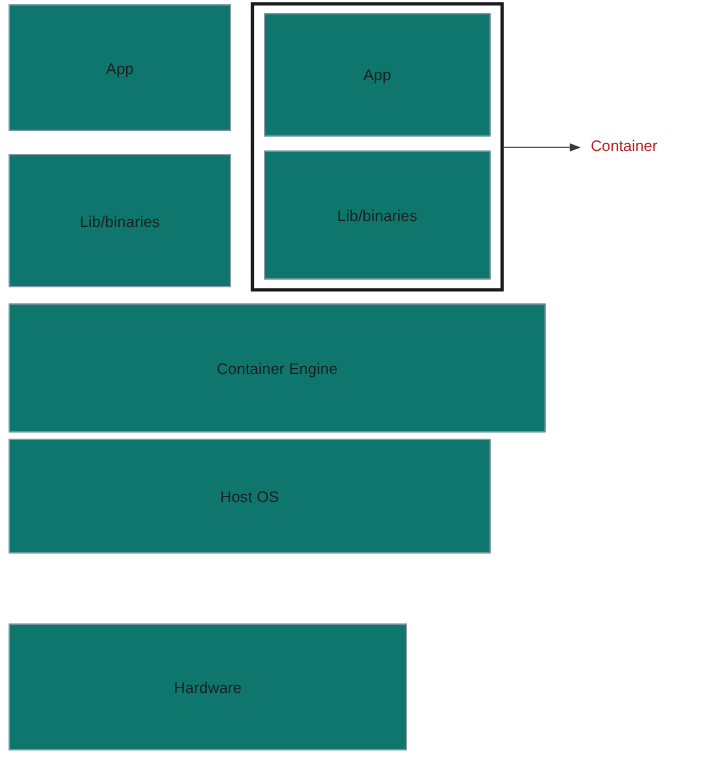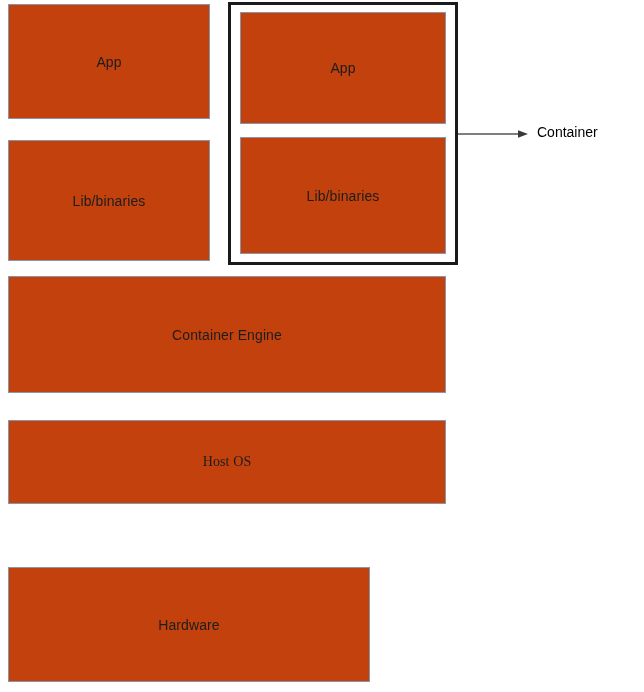--- a/index.html
+++ b/index.html
@@ -22,21 +22,21 @@
     left: 0;
     top: 0;
     width: 644px;
     height: 692px;
   }
 
   
   .box {
     position: absolute;
     box-sizing: border-box;
-    background: #c2410c;
+    background: #0f766e;
     border: 1px solid #8a96a8;
     display: flex;
     align-items: center;
     justify-content: center;
   }
   .box .box-label {
     font-size: 14px;
     line-height: 1;
     color: #1d1d1d;
     text-align: center;
@@ -52,22 +52,22 @@
     background: #ffffff;
     border: 3px solid #1a1a1a;
   }
 
   
   #box-app-left        { left: 8px;   top: 4px;   width: 202px; height: 115px; }
   #box-lib-left        { left: 8px;   top: 140px; width: 202px; height: 121px; }
   #container-outline   { left: 228px; top: 2px;   width: 230px; height: 263px; }
   #box-app-container   { left: 240px; top: 12px;  width: 206px; height: 112px; }
   #box-lib-container   { left: 240px; top: 137px; width: 206px; height: 117px; }
-  #box-container-engine{ left: 8px;   top: 276px; width: 438px; height: 117px; }
-  #box-host-os         { left: 8px;   top: 420px; width: 438px; height: 84px; font-family: Liberation Serif, serif; }
+  #box-container-engine{ left: 8px;   top: 276px; width: 488px; height: 117px; }
+  #box-host-os         { left: 8px;   top: 399px; width: 438px; height: 104px; }
   #box-hardware        { left: 8px;   top: 567px; width: 362px; height: 115px; }
 
   
   #container-callout {
     position: absolute;
     left: 458px;
     top: 118px;
     width: 186px;
     height: 34px;
   }
@@ -76,21 +76,21 @@
     left: 0;
     top: 0;
     display: block;
   }
   #container-callout .callout-label {
     position: absolute;
     left: 79px;
     top: 7px;
     font-size: 14px;
     line-height: 1;
-    color: #000000;
+    color: #b91c1c;
     white-space: nowrap;
     user-select: none;
   }
 </style>
 </head>
 <body>
 
 <div id="diagram-canvas">
 
   <div class="box" id="box-app-left">

